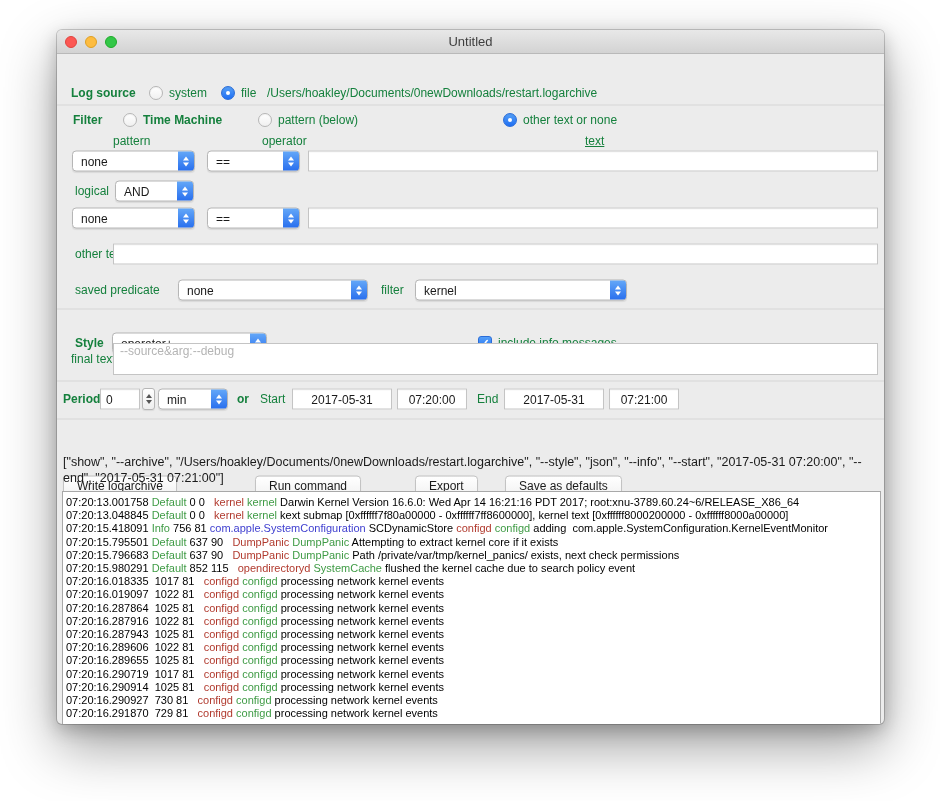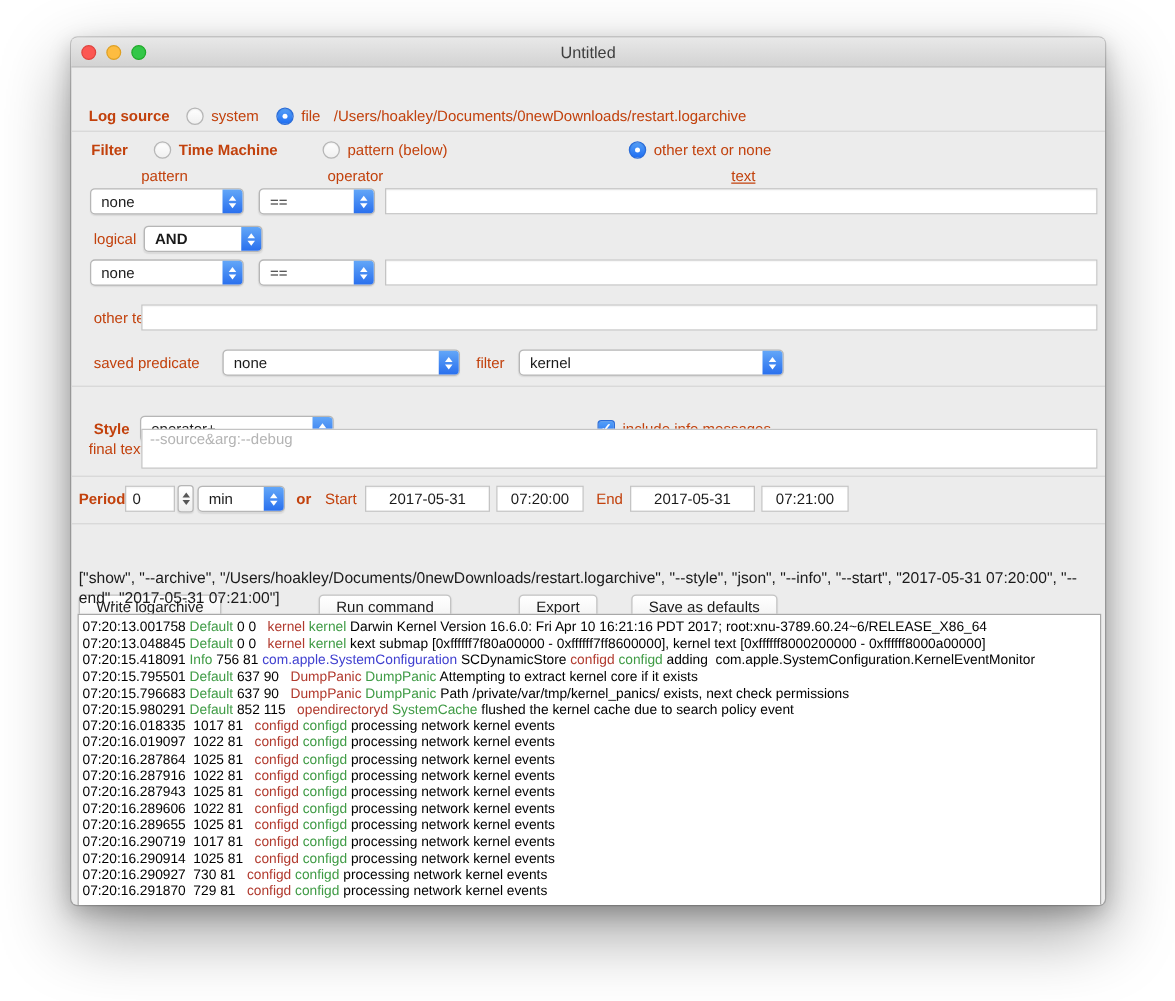--- a/index.html
+++ b/index.html
@@ -17,21 +17,21 @@
   .lights { position:absolute; left:8px; top:6px; display:flex; gap:8px; }
   .light { width:12px; height:12px; border-radius:50%; }
   .light.red   { background:#fc5753; border:0.5px solid #e0443e; }
   .light.yellow{ background:#fdbc40; border:0.5px solid #dfa023; }
   .light.green { background:#33c748; border:0.5px solid #1fab29; }
 
   .content { position:absolute; left:6px; right:6px; top:24px; bottom:0; }
   .row { position:absolute; left:0; right:0; }
   .row > * { position:absolute; top:50%; transform:translateY(-50%); }
 
-  .lbl  { font-size:12px; color:#c2410c; white-space:nowrap; }
+  .lbl  { font-size:12px; color:#15803d; white-space:nowrap; }
   .lbl.b{ font-weight:bold; }
   .divider { position:absolute; left:-6px; right:-6px; height:1px; background:#d6d6d6; }
 
   .radio { width:14px; height:14px; border-radius:50%;
     background:linear-gradient(#ffffff,#f0f0f0); border:1px solid #b6b6b6;
     box-shadow:inset 0 1px 1px rgba(0,0,0,0.05); }
   .radio.on { background:linear-gradient(#55a0f8,#1f6ef2); border:1px solid #2a6cd8; }
   .radio.on::after { content:""; position:absolute; left:4px; top:4px; width:4px; height:4px;
     border-radius:50%; background:#fff; }
 
@@ -134,21 +134,21 @@
           <span class="sel-btn">
               <i class="tri-up"></i>
               <i class="tri-dn"></i>
             </span>
         </div>
         <input class="tf" style="left: 245px; right: 0px;" value="">
       </div>
 
       <div class="row" style="top:126px; height:22px;">
         <span class="lbl" style="left:12px;">logical</span>
-        <div class="select" style="left:52px; width:95px;font-weight:bold;">
+        <div class="select" style="left:52px; width:79px;">
           <span class="sel-val">AND</span>
           <span class="sel-btn">
               <i class="tri-up"></i>
               <i class="tri-dn"></i>
             </span>
         </div>
       </div>
 
       <div class="row" style="top:153px; height:22px;">
         <div class="select" style="left:9px; width:123px;">
@@ -239,21 +239,21 @@
       <div class="row" style="top:373px; height:21px;margin-top:48px;">
         <button class="btn" style="left:0px;">Write logarchive</button>
         <button class="btn" style="left:192px;">Run command</button>
         <button class="btn" style="left:352px;">Export</button>
         <button class="btn" style="left:442px;">Save as defaults</button>
       </div>
 
       <div class="command" style="top:400px;">["show", "--archive", "/Users/hoakley/Documents/0newDownloads/restart.logarchive", "--style", "json", "--info", "--start", "2017-05-31 07:20:00", "--end", "2017-05-31 07:21:00"]</div>
 
       <div class="logbox" style="top:437px; height:255px;" id="logbox">
-          <div class="log-line"><span class="c-k">07:20:13.001758 </span><span class="c-g">Default</span><span class="c-k"> 0 0   </span><span class="c-r">kernel</span><span class="c-k"> </span><span class="c-g">kernel</span><span class="c-k"> Darwin Kernel Version 16.6.0: Fri Apr 10 16:21:16 PDT 2017; root:xnu-3789.60.24~6/RELEASE_X86_64</span></div>
+          <div class="log-line"><span class="c-k">07:20:13.001758 </span><span class="c-g">Default</span><span class="c-k"> 0 0   </span><span class="c-r">kernel</span><span class="c-k"> </span><span class="c-g">kernel</span><span class="c-k"> Darwin Kernel Version 16.6.0: Wed Apr 14 16:21:16 PDT 2017; root:xnu-3789.60.24~6/RELEASE_X86_64</span></div>
           <div class="log-line"><span class="c-k">07:20:13.048845 </span><span class="c-g">Default</span><span class="c-k"> 0 0   </span><span class="c-r">kernel</span><span class="c-k"> </span><span class="c-g">kernel</span><span class="c-k"> kext submap [0xffffff7f80a00000 - 0xffffff7ff8600000], kernel text [0xffffff8000200000 - 0xffffff8000a00000]</span></div>
           <div class="log-line"><span class="c-k">07:20:15.418091 </span><span class="c-g">Info</span><span class="c-k"> 756 81 </span><span class="c-b">com.apple.SystemConfiguration</span><span class="c-k"> SCDynamicStore </span><span class="c-r">configd</span><span class="c-k"> </span><span class="c-g">configd</span><span class="c-k"> adding  com.apple.SystemConfiguration.KernelEventMonitor</span></div>
           <div class="log-line"><span class="c-k">07:20:15.795501 </span><span class="c-g">Default</span><span class="c-k"> 637 90   </span><span class="c-r">DumpPanic</span><span class="c-k"> </span><span class="c-g">DumpPanic</span><span class="c-k"> Attempting to extract kernel core if it exists</span></div>
           <div class="log-line"><span class="c-k">07:20:15.796683 </span><span class="c-g">Default</span><span class="c-k"> 637 90   </span><span class="c-r">DumpPanic</span><span class="c-k"> </span><span class="c-g">DumpPanic</span><span class="c-k"> Path /private/var/tmp/kernel_panics/ exists, next check permissions</span></div>
           <div class="log-line"><span class="c-k">07:20:15.980291 </span><span class="c-g">Default</span><span class="c-k"> 852 115   </span><span class="c-r">opendirectoryd</span><span class="c-k"> </span><span class="c-g">SystemCache</span><span class="c-k"> flushed the kernel cache due to search policy event</span></div>
           <div class="log-line"><span class="c-k">07:20:16.018335  1017 81   </span><span class="c-r">configd</span><span class="c-k"> </span><span class="c-g">configd</span><span class="c-k"> processing network kernel events</span></div>
           <div class="log-line"><span class="c-k">07:20:16.019097  1022 81   </span><span class="c-r">configd</span><span class="c-k"> </span><span class="c-g">configd</span><span class="c-k"> processing network kernel events</span></div>
           <div class="log-line"><span class="c-k">07:20:16.287864  1025 81   </span><span class="c-r">configd</span><span class="c-k"> </span><span class="c-g">configd</span><span class="c-k"> processing network kernel events</span></div>
           <div class="log-line"><span class="c-k">07:20:16.287916  1022 81   </span><span class="c-r">configd</span><span class="c-k"> </span><span class="c-g">configd</span><span class="c-k"> processing network kernel events</span></div>
           <div class="log-line"><span class="c-k">07:20:16.287943  1025 81   </span><span class="c-r">configd</span><span class="c-k"> </span><span class="c-g">configd</span><span class="c-k"> processing network kernel events</span></div>

